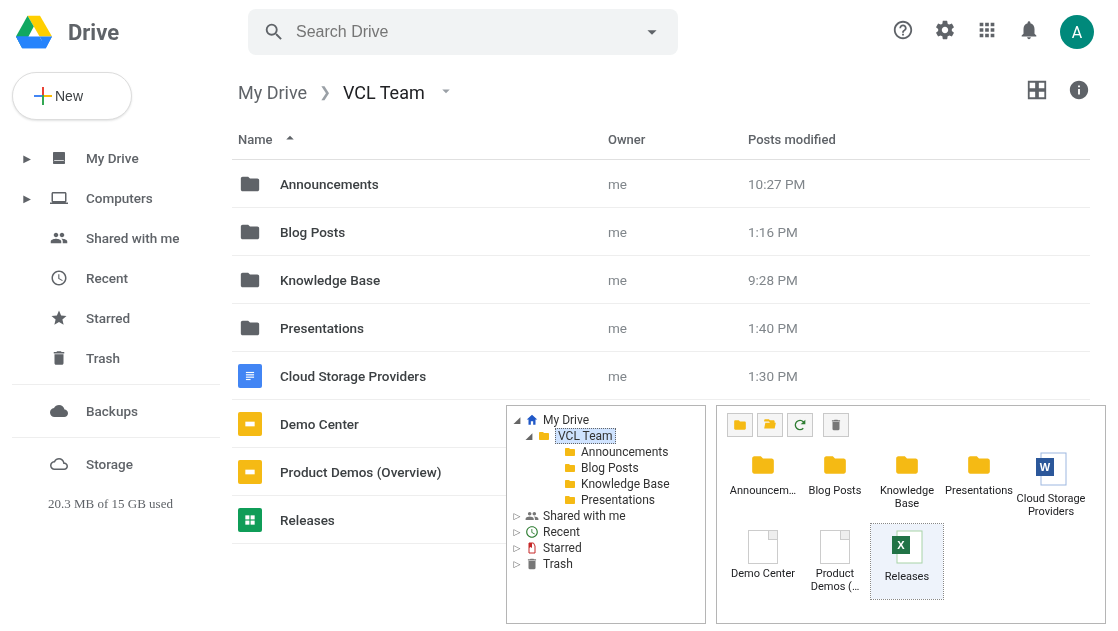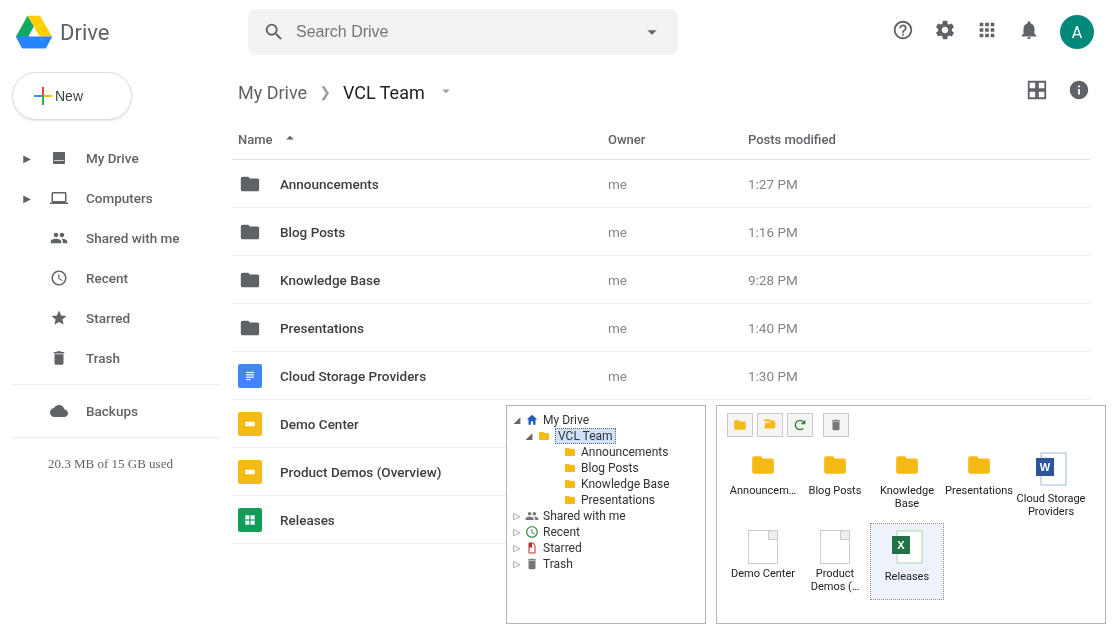--- a/index.html
+++ b/index.html
@@ -1,21 +1,21 @@
 <!DOCTYPE html>
 <html><head>
 <meta charset="utf-8">
 <style>
   * { box-sizing: border-box; }
   html, body { margin: 0; padding: 0; font-family: Roboto, Arial, sans-serif; background: #fff; color: #202124; }
   body { width: 1118px; height: 631px; position: relative; overflow: hidden; }
 
   
   .topbar { display: flex; align-items: center; height: 64px; padding: 0 16px; }
-  .logo-block { display: flex; align-items: center; gap: 8px; width: 232px; }
+  .logo-block { display: flex; align-items: center; gap: 16px; width: 232px; font-weight: bold; }
   .drive-logo { width: 36px; height: 36px; }
   .drive-name { font-size: 22px; color: #5f6368; }
 
   .search-wrap { flex: 0 0 430px; display: flex; align-items: center; background: #f1f3f4; border-radius: 8px; height: 46px; padding: 0 6px; }
   .search-icon-btn { width: 40px; height: 40px; display:flex; align-items:center; justify-content:center; color:#5f6368; }
   .search-input { flex: 1; border: none; background: transparent; font-size: 16px; color:#5f6368; outline:none; }
   .search-dd { width: 40px; height: 40px; display:flex; align-items:center; justify-content:center; color:#5f6368; }
 
   .topbar-spacer { flex: 1; }
   .topbar-icons { display: flex; align-items: center; gap: 20px; color:#5f6368; margin-right: 8px; }
@@ -268,20 +268,29 @@
     <div class="nav-item cptr">
       <span class="nav-nocaret"></span>
       <span class="nav-icon">
           <svg class="icon-sm" viewBox="0 0 24 24">
             <use href="#svg-cloud"></use>
           </svg>
         </span>
       <span>Backups</span>
     </div>
     <div class="divider"></div>
+    <div class="nav-item cptr">
+      <span class="nav-nocaret"></span>
+      <span class="nav-icon">
+          <svg class="icon-sm" viewBox="0 0 24 24">
+            <use href="#svg-cloudoutline"></use>
+          </svg>
+        </span>
+      <span>Storage</span>
+    </div>
     <div class="storage-block">20.3 MB of 15 GB used</div>
   </div>
 
   <div class="content">
     <div class="crumbs-row">
       <div class="crumbs">
         <span class="cptr">My Drive</span>
         <span class="chev">❯</span>
         <span class="crumb-current cptr">VCL Team</span>
         <span class="chev cptr"><svg class="icon-sm" viewBox="0 0 24 24">
@@ -313,21 +322,21 @@
         <div class="file-row cptr">
           <div class="col-name">
             <span class="file-icon fi-folder">
               <svg class="icon" viewBox="0 0 24 24">
                 <use href="#svg-folder"></use>
               </svg>
             </span>
             <span>Announcements</span>
           </div>
           <div class="col-owner" style="color:#80868b"><span>me</span></div>
-          <div class="col-mod" style="color:#80868b"><span>1:27 PM</span></div>
+          <div class="col-mod" style="color:#80868b"><span>10:27 PM</span></div>
         </div>
         <div class="file-row cptr">
           <div class="col-name">
             <span class="file-icon fi-folder">
               <svg class="icon" viewBox="0 0 24 24">
                 <use href="#svg-folder"></use>
               </svg>
             </span>
             <span>Blog Posts</span>
           </div>

